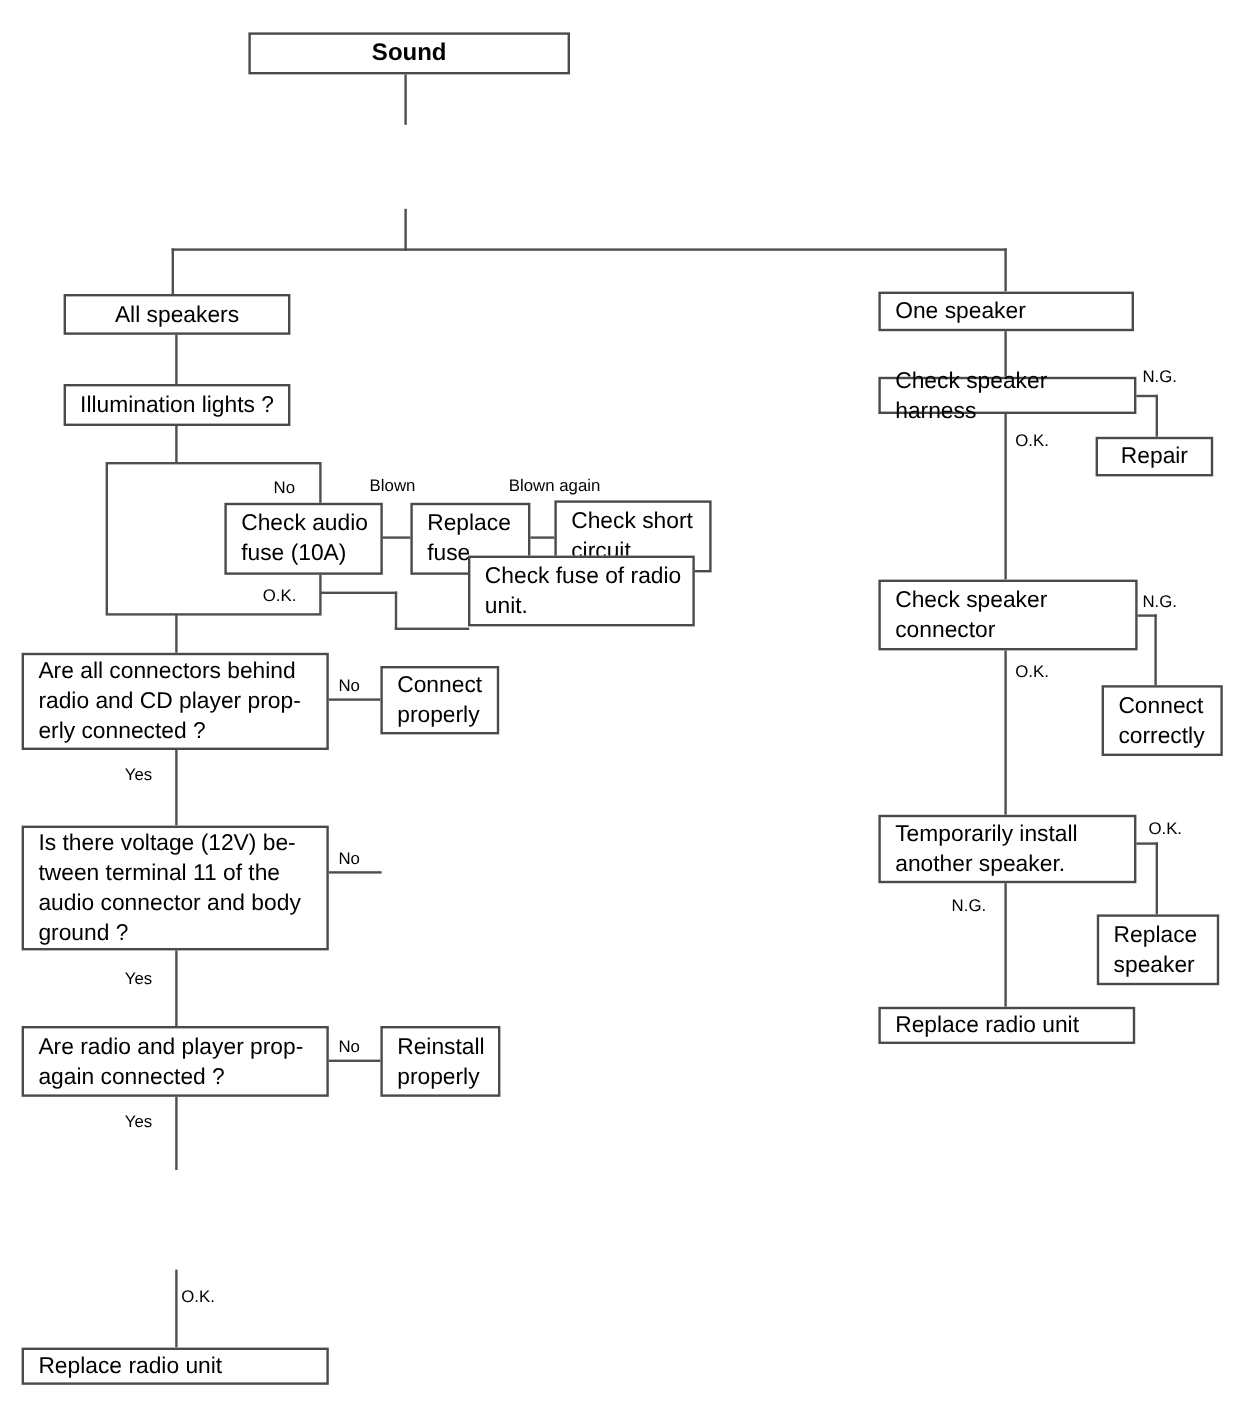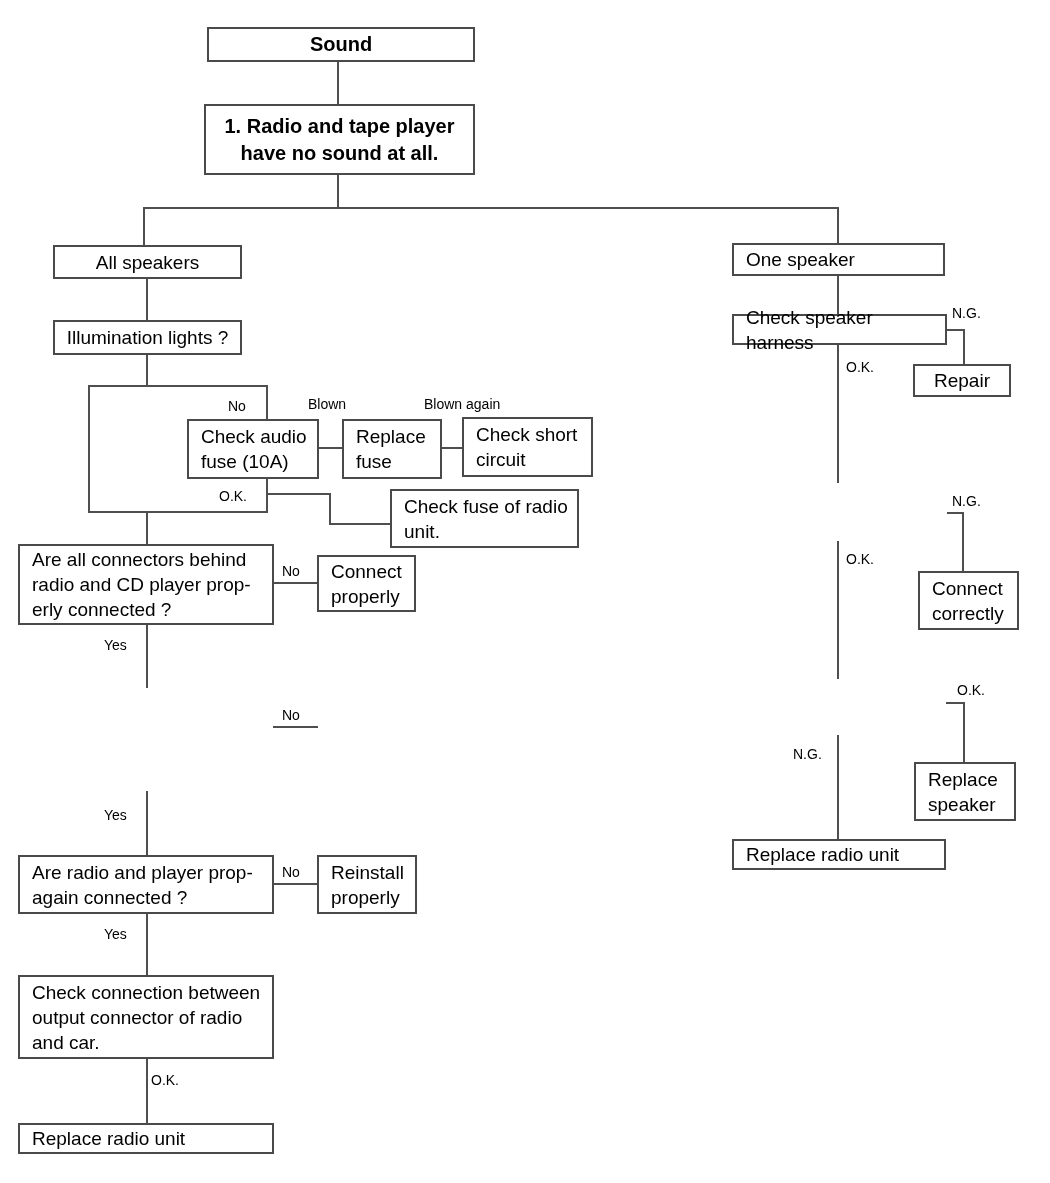--- a/index.html
+++ b/index.html
@@ -61,21 +61,21 @@
   }
 
   
   #n-sound{left:207px;top:27px;width:268px;height:35px}
   #n-problem{left:204px;top:104px;width:271px;height:71px}
   #n-all-speakers{left:53px;top:245px;width:189px;height:34px}
   #n-illumination{left:53px;top:320px;width:189px;height:35px}
   #n-check-audio-fuse{left:187px;top:419px;width:132px;height:60px}
   #n-replace-fuse{left:342px;top:419px;width:100px;height:60px}
   #n-check-short-circuit{left:462px;top:417px;width:131px;height:60px}
-  #n-check-fuse-radio{left:390px;top:489px;width:189px;height:59px}
+  #n-check-fuse-radio{left:390px;top:463px;width:189px;height:59px}
   #n-connectors-question{left:18px;top:544px;width:256px;height:81px}
   #n-connect-properly{left:317px;top:555px;width:99px;height:57px}
   #n-voltage-question{left:18px;top:688px;width:256px;height:104px}
   #n-check-wire{left:317px;top:698px;width:99px;height:58px}
   #n-radio-player-question{left:18px;top:855px;width:256px;height:59px}
   #n-reinstall-properly{left:317px;top:855px;width:100px;height:59px}
   #n-check-connection{left:18px;top:975px;width:256px;height:84px}
   #n-replace-radio-left{left:18px;top:1123px;width:256px;height:31px}
   #n-one-speaker{left:732px;top:243px;width:213px;height:33px}
   #n-check-harness{left:732px;top:314px;width:215px;height:31px}
@@ -169,50 +169,53 @@
   <div class="line" id="l24"></div>
   <div class="line" id="l25"></div>
   <div class="line" id="l26"></div>
   <div class="line" id="l27"></div>
   <div class="line" id="l28"></div>
   <div class="line" id="l29"></div>
   <div class="line" id="l30"></div>
   <div class="line" id="l31"></div>
 
   <div class="node center bold" id="n-sound">Sound</div>
-  <div class="node center bold" id="n-problem">1. Radio and tape player
-have no sound at all.</div>
   <div class="node center" id="n-illumination">Illumination lights ?</div>
   <div class="node center" id="n-all-speakers">All speakers</div>
   <div class="node" id="n-check-audio-fuse">Check audio
 fuse (10A)</div>
   <div class="node" id="n-replace-fuse">Replace
 fuse</div>
   <div class="node" id="n-check-short-circuit">Check short
 circuit</div>
   <div class="node" id="n-check-fuse-radio">Check fuse of radio
 unit.</div>
   <div class="node" id="n-connectors-question">Are all connectors behind
 radio and CD player prop-
 erly connected ?</div>
   <div class="node" id="n-connect-properly">Connect
 properly</div>
+  <div class="node" id="n-voltage-question">Is there voltage (12V) be-
+tween terminal 11 of the
+audio connector and body
+ground ?</div>
   <div class="node" id="n-radio-player-question">Are radio and player prop-
 again connected ?</div>
   <div class="node" id="n-reinstall-properly">Reinstall
 properly</div>
-  <div class="node" id="n-check-connection">Check connection between
-output connector of radio
-and car.</div>
   <div class="node" id="n-replace-radio-left">Replace radio unit</div>
   <div class="node" id="n-check-harness">Check speaker harness</div>
   <div class="node" id="n-one-speaker">One speaker</div>
   <div class="node center" id="n-repair">Repair</div>
+  <div class="node" id="n-check-connector">Check speaker
+connector</div>
   <div class="node" id="n-connect-correctly">Connect
 correctly</div>
+  <div class="node" id="n-temp-install">Temporarily install
+another speaker.</div>
   <div class="node" id="n-replace-speaker">Replace
 speaker</div>
   <div class="node" id="n-replace-radio-right">Replace radio unit</div>
 
   <div class="lbl" id="lbl-fuse-no">No</div>
   <div class="lbl" id="lbl-blown">Blown</div>
   <div class="lbl" id="lbl-blown-again">Blown again</div>
   <div class="lbl" id="lbl-fuse-ok">O.K.</div>
   <div class="lbl" id="lbl-connectors-no">No</div>
   <div class="lbl" id="lbl-connectors-yes">Yes</div>

